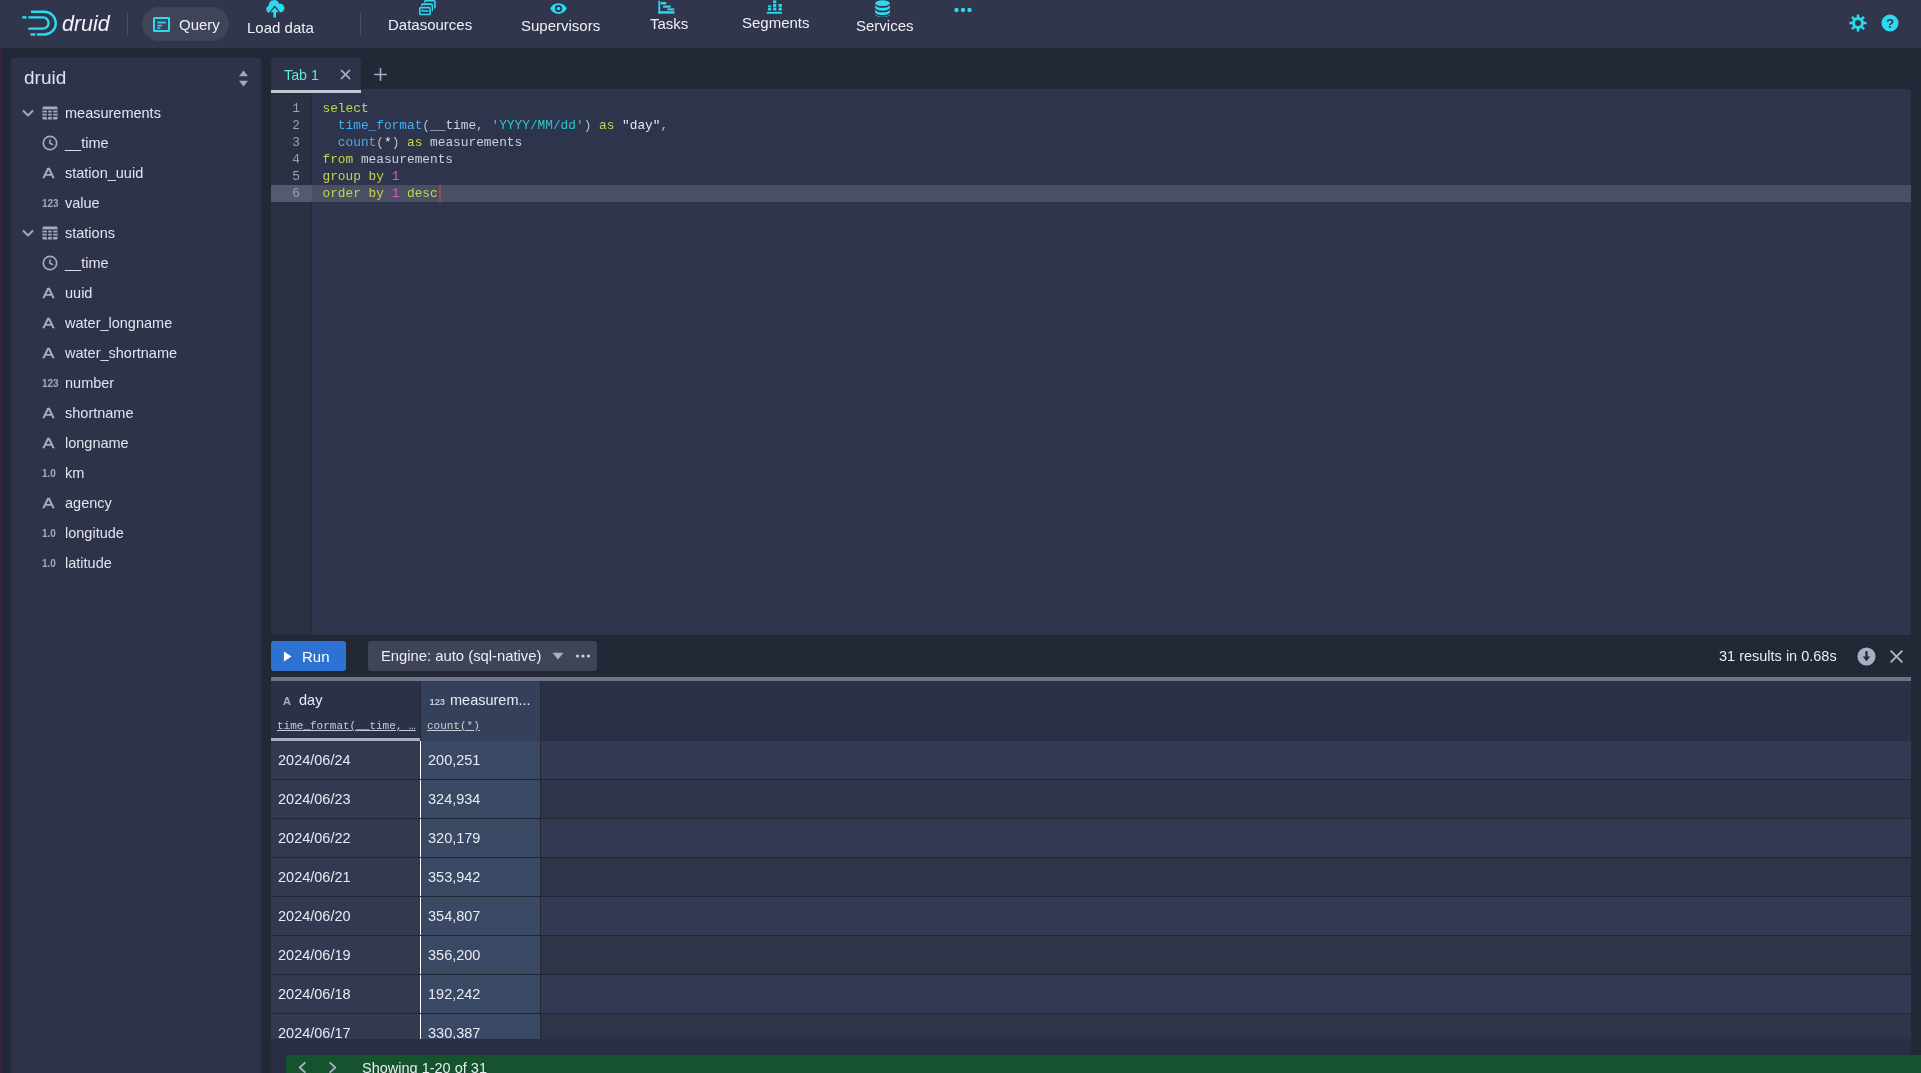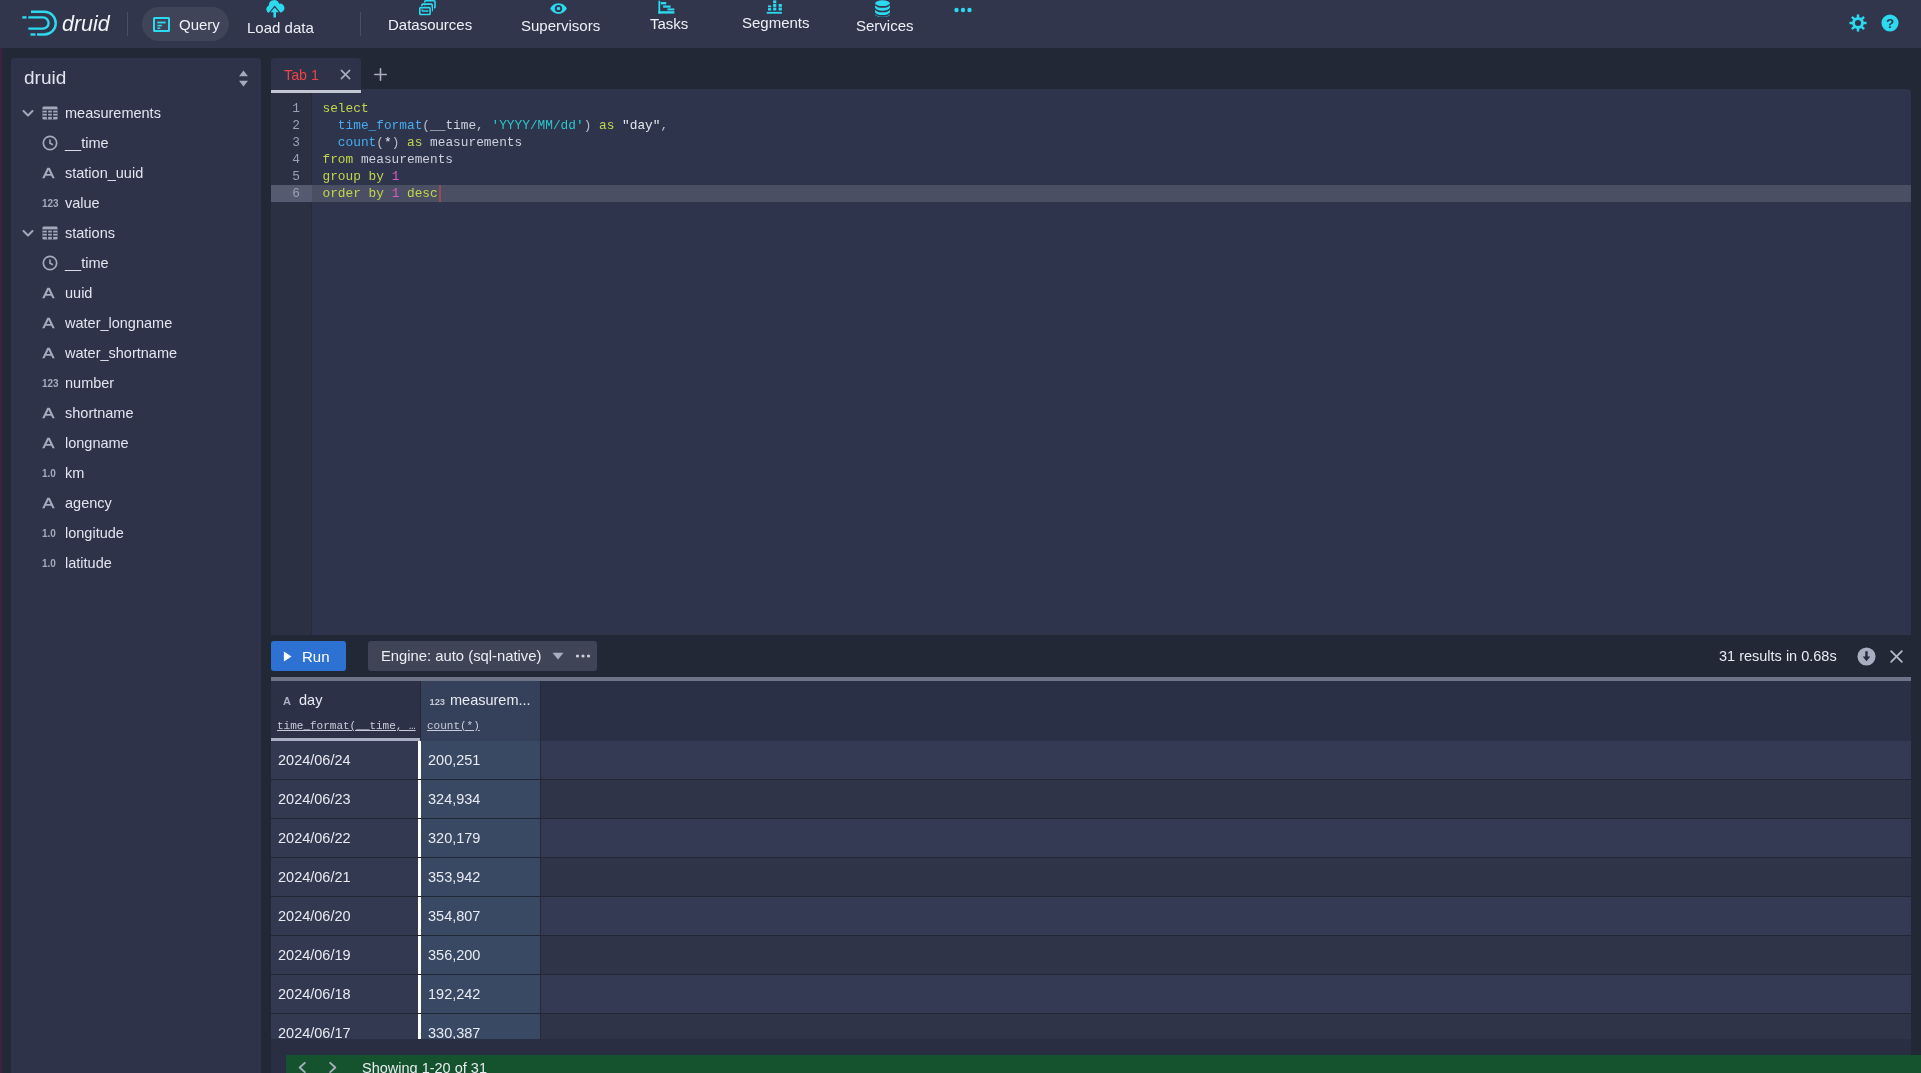--- a/index.html
+++ b/index.html
@@ -17,21 +17,21 @@
   .trow { position:absolute; left:0; width:250px; height:30px; display:flex; align-items:center; color:#e2e5ee; font-size:14.5px; }
   .trow .lbl { position:absolute; left:54px; }
   .tico { position:absolute; left:31px; top:50%; transform:translateY(-50%); }
   .chev { position:absolute; left:9px; top:50%; transform:translateY(-50%); }
   .mini { position:absolute; left:31px; top:50%; transform:translateY(-50%); font-size:10px; color:#a4aabc; letter-spacing:0px; font-weight:bold; }
   .aico { position:absolute; left:31px; top:50%; transform:translateY(-50%); }
   
   #tab1 { position:absolute; left:271px; top:58px; width:90px; height:35px; z-index:5; }
   #tab1 .tabbody { position:absolute; left:0; top:0; width:90px; height:32px; background:#2e334a; border-radius:4px 4px 0 0; }
   #tab1 .underline { position:absolute; left:0; top:31.5px; width:90px; height:3.2px; background:#c3c7d4; }
-  #tab1 .tname { position:absolute; left:13px; top:8.5px; font-size:14.3px; color:#ef4444; }
+  #tab1 .tname { position:absolute; left:13px; top:8.5px; font-size:14.3px; color:#5eead4; }
   
   #editor { position:absolute; left:271px; top:89px; width:1640px; height:546px; background:#2e344c; border-radius:0 4px 0 0; }
   #gutter { position:absolute; left:0; top:0; width:41px; height:546px; background:#2b3043; border-right:1px solid #262a3b; }
   .lnum { position:absolute; left:0; width:29px; text-align:right; font-size:12.8px; font-family:"Liberation Mono", monospace; color:#9ba1b4; line-height:17px; }
   #activeline { position:absolute; left:0; top:96px; width:1640px; height:17px; background:#4a4f63; }
   #activeline-g { position:absolute; left:0; top:96px; width:41px; height:17px; background:#555a70; }
   .code { position:absolute; left:51.5px; top:11px; font-size:12.8px; font-family:"Liberation Mono", monospace; line-height:17px; white-space:pre; color:#ccd0dc; }
   .kw { color:#c3d64b; } .fn { color:#45acef; } .st { color:#2cc6c9; } .nm { color:#d75bc4; } .qt { color:#e6e8ee; } .pn { color:#b9bdc9; }
   #cursor { position:absolute; left:168px; top:96px; width:2.2px; height:17px; background:#9c4a52; }
   
@@ -42,21 +42,21 @@
   #splitter { position:absolute; left:271px; top:677px; width:1640px; height:4px; background:#6e7488; }
   
   #results { position:absolute; left:271px; top:681px; width:1640px; height:358px; background:#2a3045; overflow:hidden; }
   .hc1 { position:absolute; left:0; top:0; width:150px; height:60px; background:#2c3148; overflow:hidden; border-right:1px solid #242938; }
   .hc2 { position:absolute; left:150px; top:0; width:120px; height:60px; background:#35415a; border-right:1px solid #242938; }
   .sortline { position:absolute; left:0; top:57px; width:150px; height:3px; background:#a9aec2; }
   .hname { position:absolute; top:11px; font-size:14.5px; color:#e9ebf3; }
   .hsub { position:absolute; top:39px; font-size:11px; font-family:"Liberation Mono", monospace; color:#c9ccd8; white-space:pre;text-decoration:underline; }
   .row { position:absolute; left:0; width:1640px; height:39px; }
   .row.odd { background:#343a53; } .row.even { background:#2f3449; }
-  .c1 { position:absolute; left:0; top:0; width:150px; height:38px; background:#333950; border-right:3px solid #ffffff; color:#e8eaf2; font-size:14.5px; display:flex; align-items:center; padding-left:7px; }
+  .c1 { position:absolute; left:0; top:0; width:150px; height:38px; background:#333950; border-right:1px solid #ffffff; color:#e8eaf2; font-size:14.5px; display:flex; align-items:center; padding-left:7px; }
   .c2 { position:absolute; left:150px; top:0; width:120px; height:38px; background:#3a4963; border-right:1px solid #242938; color:#e8eaf2; font-size:14.5px; display:flex; align-items:center; padding-left:7px; }
   .rsep { position:absolute; left:0; width:1640px; height:1.5px; background:#222736; }
   #resfill { position:absolute; left:271px; top:1039px; width:1640px; height:34px; background:#292e42; }
   #pager { position:absolute; left:286px; top:1046px; width:1640px; height:27px; background:#14532d;margin-top:9px; }
   #pager .ptxt { position:absolute; left:76px; top:5px; font-size:14.5px; color:#e9ebf2; }
 </style>
 </head>
 <body>
 
 <div id="nav">

